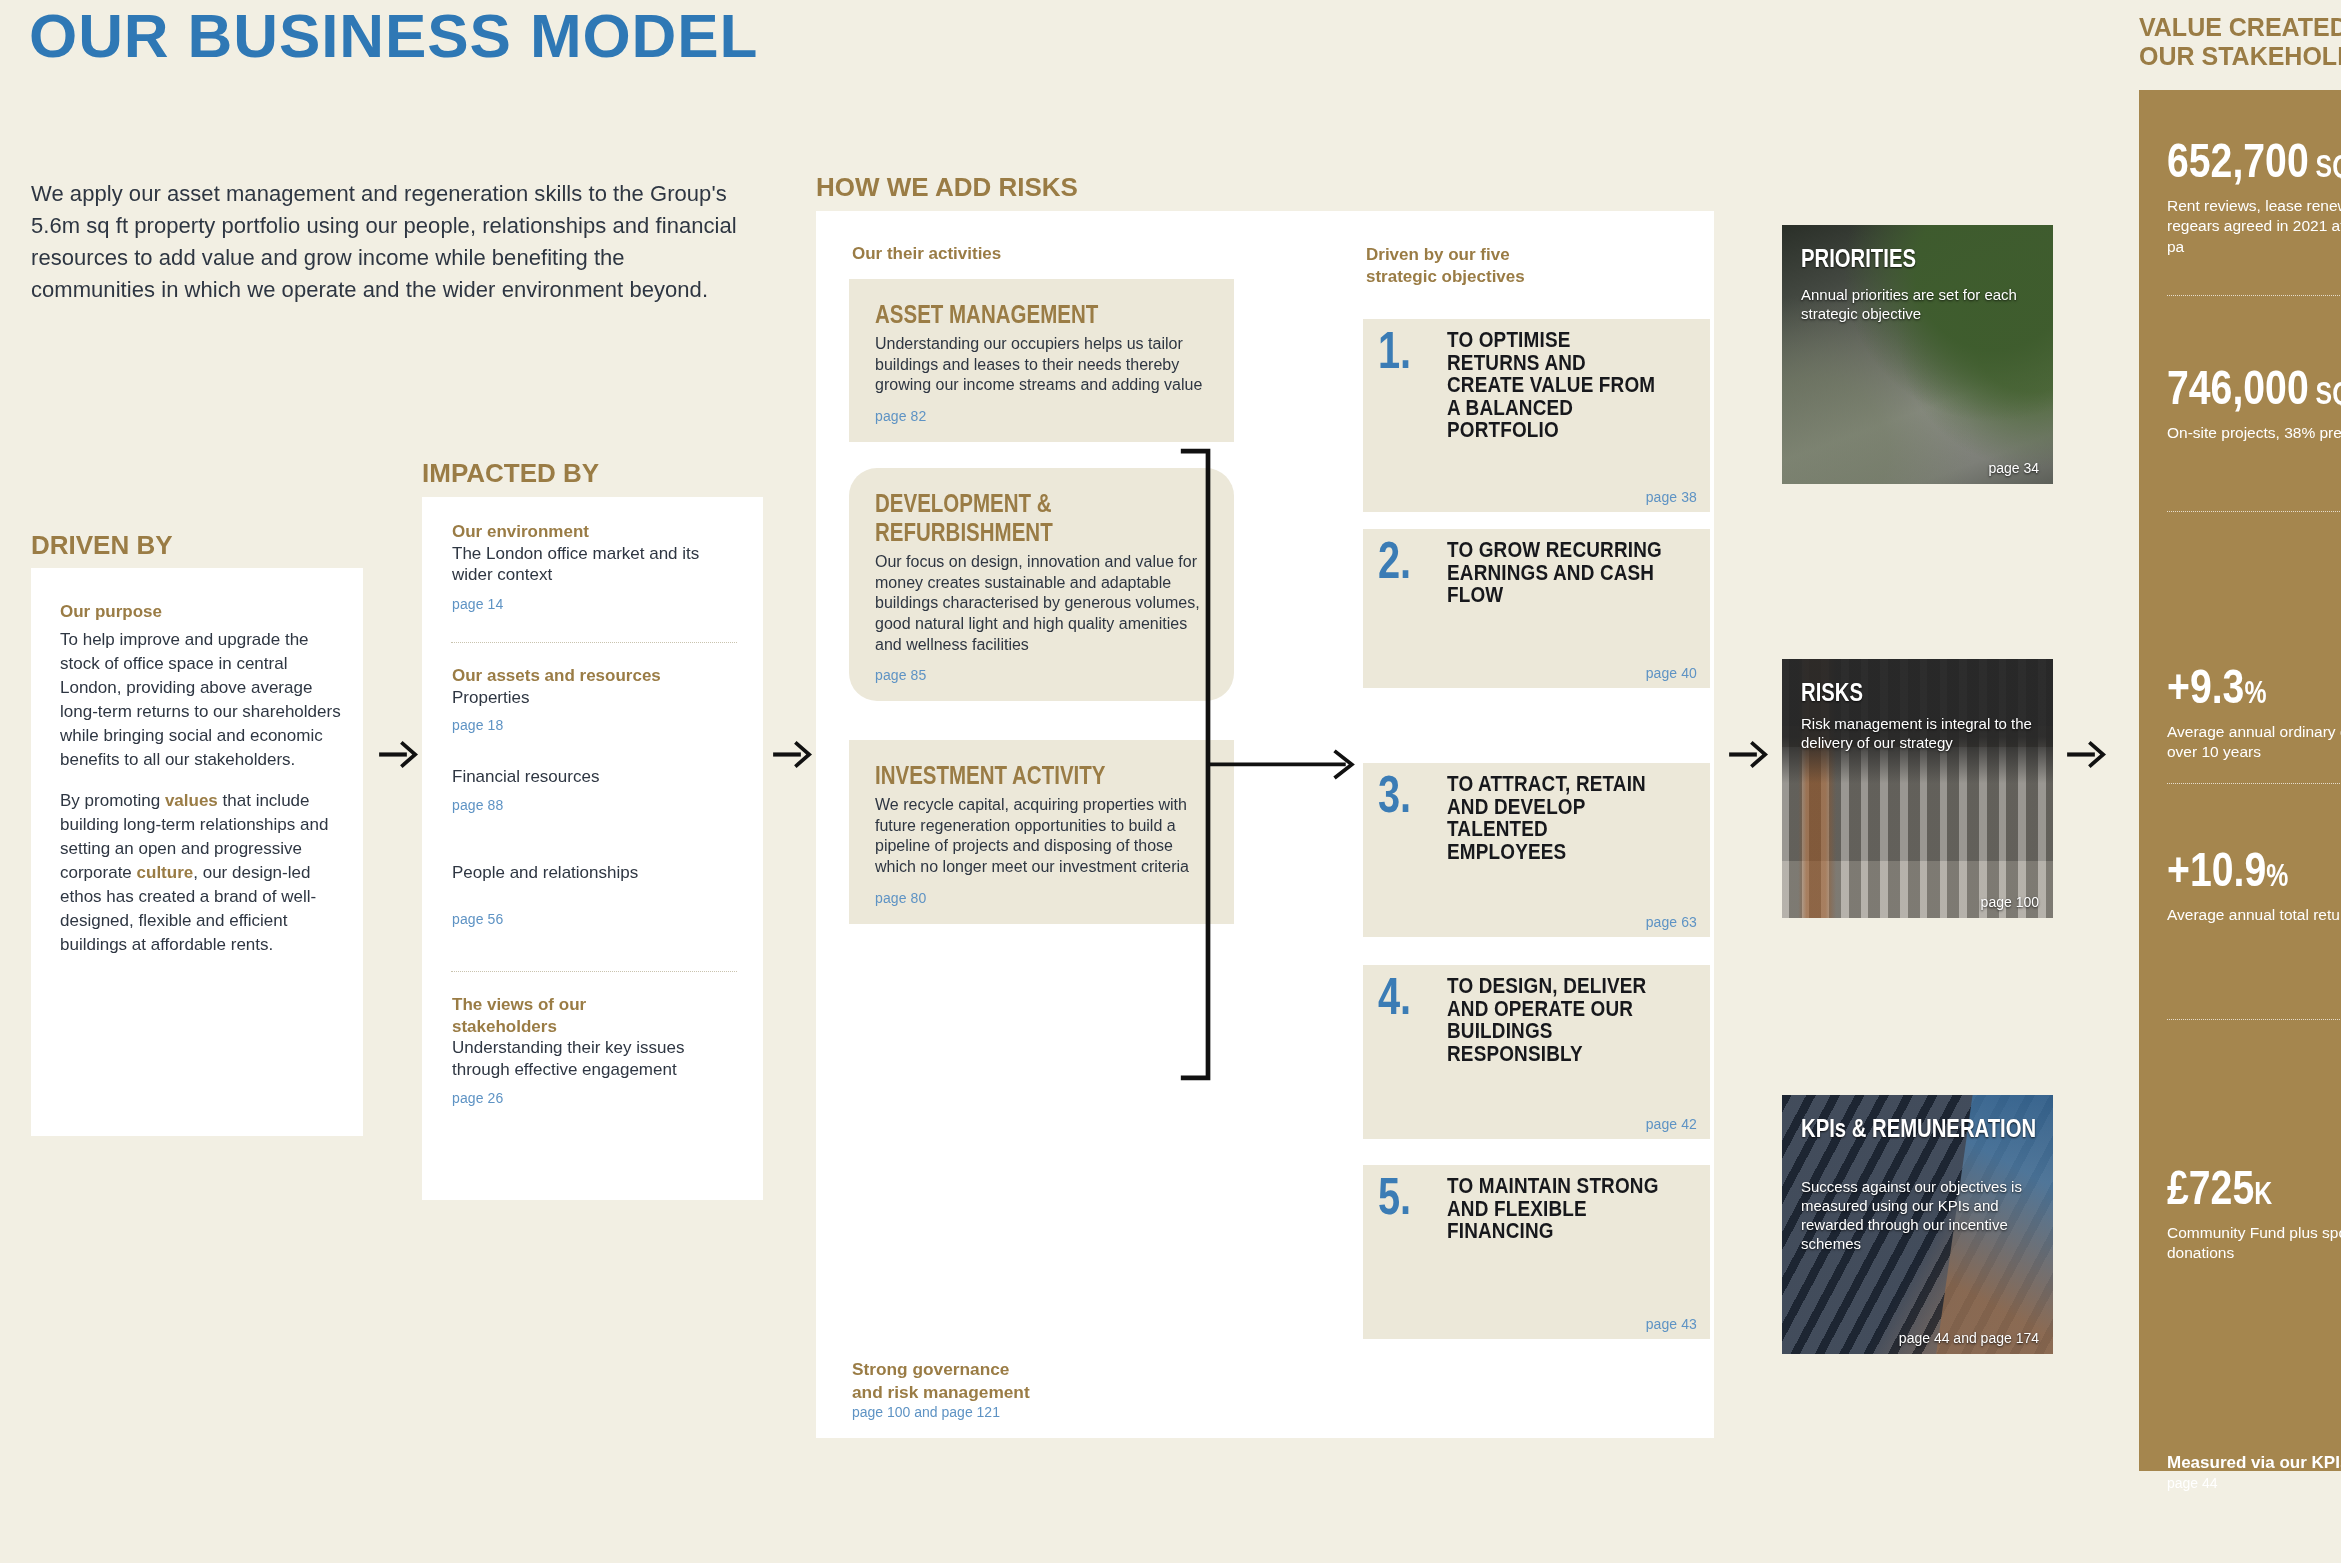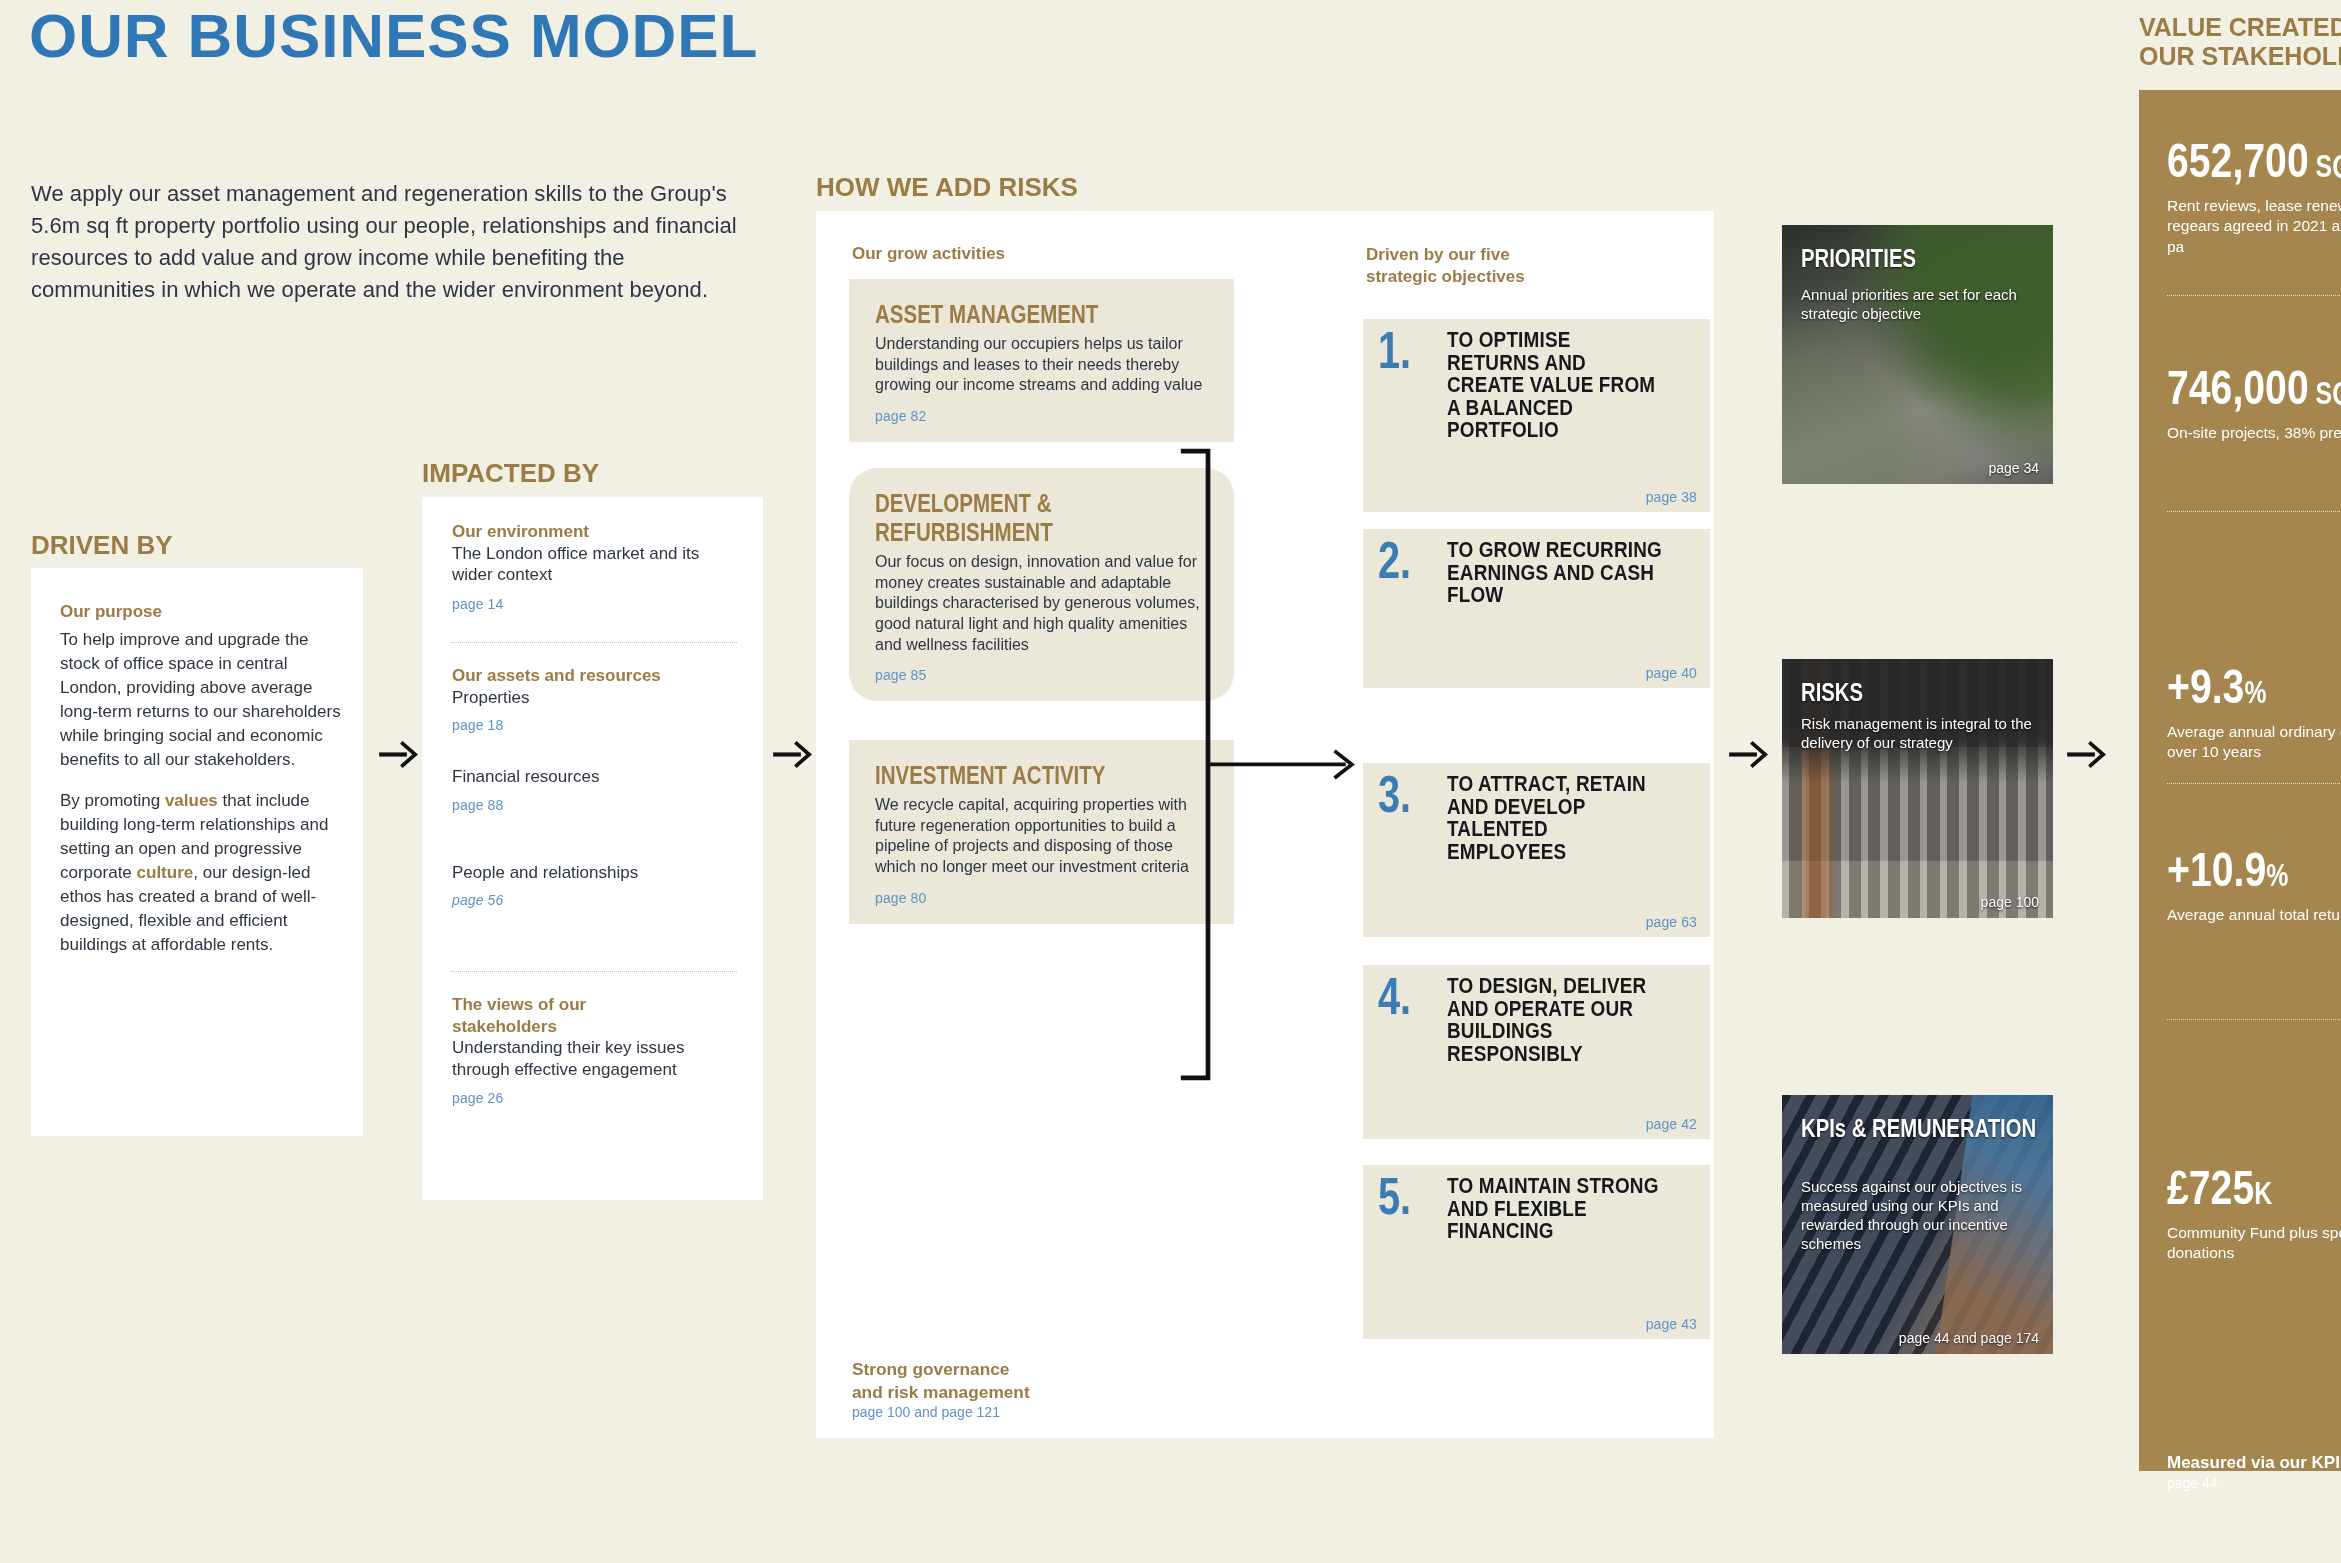--- a/index.html
+++ b/index.html
@@ -178,38 +178,38 @@
     <div class="page-ref" style="margin-top:9.4px;">page 18</div>
   </div>
 
   <div class="imp-item" style="top:766px;">
     <div class="imp-sub">Financial resources</div>
     <div class="page-ref" style="margin-top:9.4px;">page 88</div>
   </div>
 
   <div class="imp-item" style="top:862px;">
     <div class="imp-sub">People and relationships</div>
-    <div class="page-ref" style="margin-top:8px;font-style:italic;">page 56</div>
+    <div class="page-ref" style="margin-top:27px;">page 56</div>
   </div>
   <div class="divider" style="top:971px;"></div>
 
   <div class="imp-item" style="top:994px;">
     <div class="imp-title" style="width:220px;">The views of our stakeholders</div>
     <div class="imp-sub" style="width:276px;">Understanding their key issues through effective engagement</div>
     <div class="page-ref" style="margin-top:10.3px;">page 26</div>
   </div>
 
   <svg class="arrow" style="left:772px;top:736px;" width="42" height="37" viewBox="0 0 90 80">
     <path d="M2 40 H62" stroke="#111" stroke-width="9" fill="none"></path>
     <path d="M50 14 L80 40 L50 66" stroke="#111" stroke-width="8" fill="none"></path>
   </svg>
 
   <div class="abs kicker" id="hwav-kicker">HOW WE ADD RISKS</div>
   <div class="abs" id="hwav-box"></div>
-  <div class="abs" id="core-label">Our grow activities</div>
+  <div class="abs" id="core-label">Our their activities</div>
 
   <div class="act-card" style="top:279px;padding:20.6px 26px 18px 26px;">
     <div class="act-title" style="width:122%;">ASSET MANAGEMENT</div>
     <div class="act-body">Understanding our occupiers helps us tailor buildings and leases to their needs thereby growing our income streams and adding value</div>
     <div class="act-ref page-ref">page 82</div>
   </div>
 
   <div class="act-card" style="top:468px;padding:20.6px 26px 18px 26px;border-radius:28px;">
     <div class="act-title" style="width:122%;">DEVELOPMENT &amp; REFURBISHMENT</div>
     <div class="act-body">Our focus on design, innovation and value for money creates sustainable and adaptable buildings characterised by generous volumes, good natural light and high quality amenities and wellness facilities</div>

